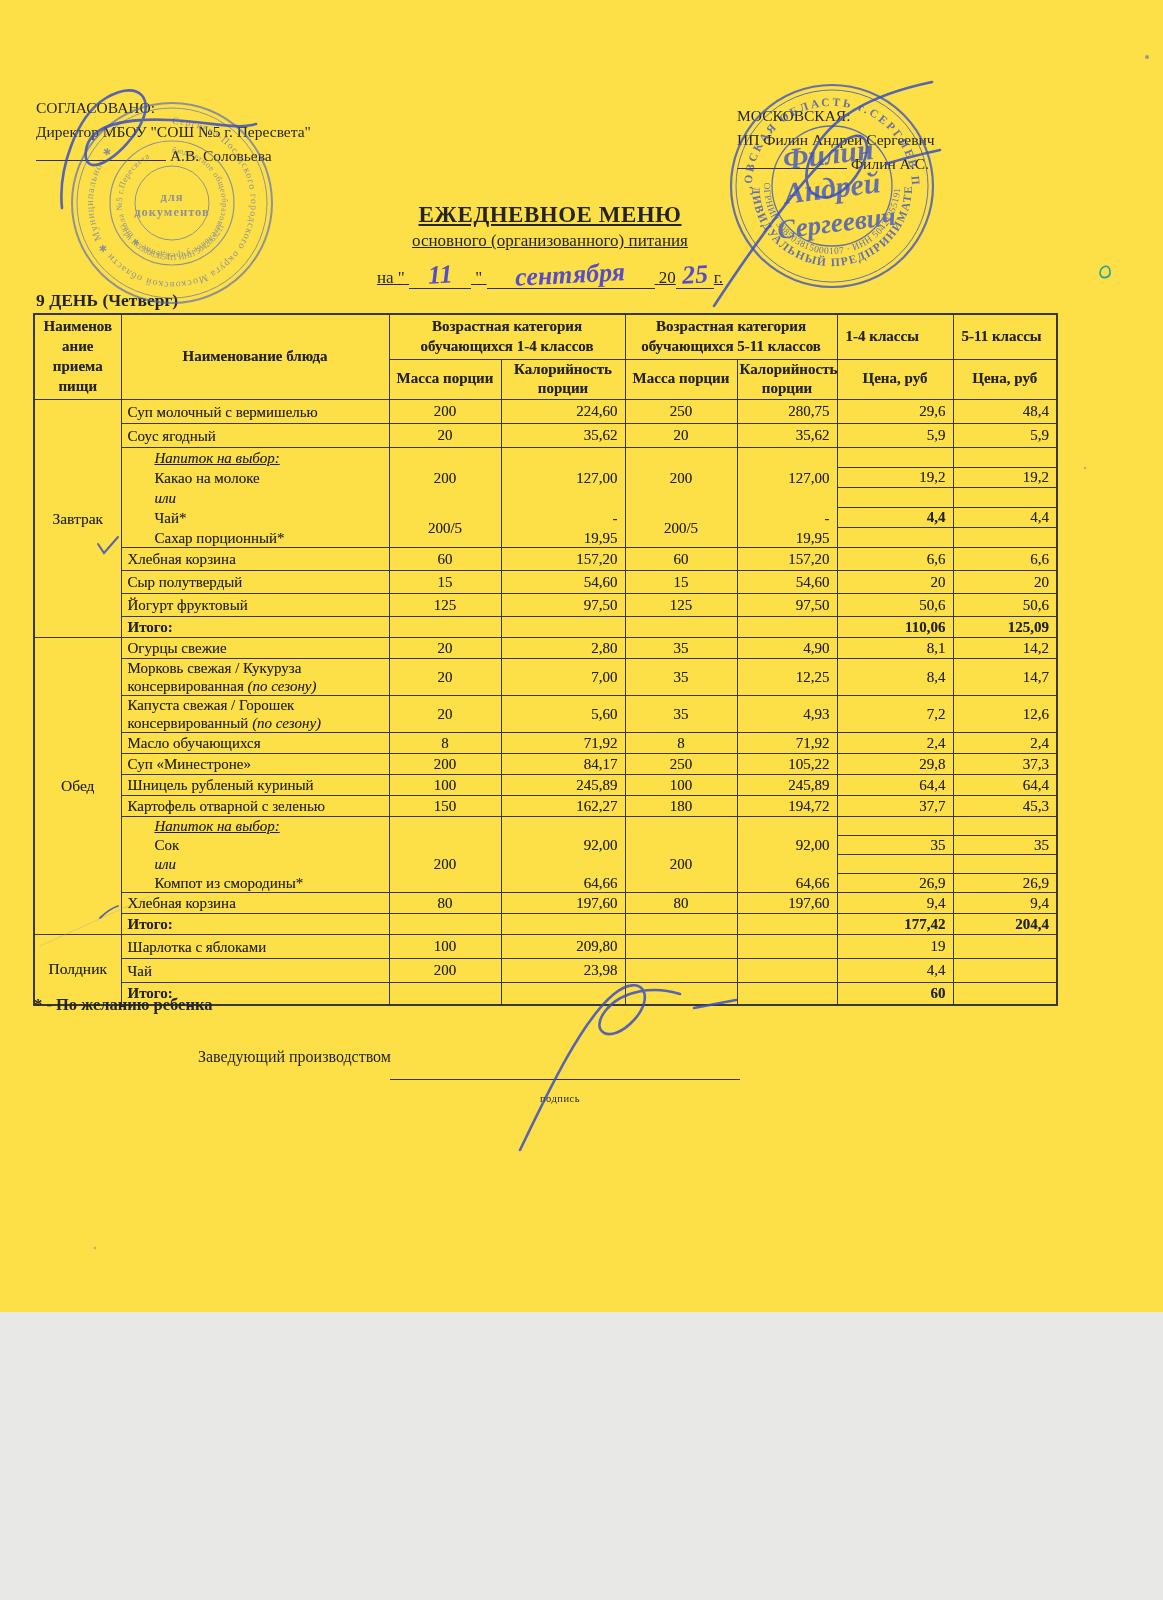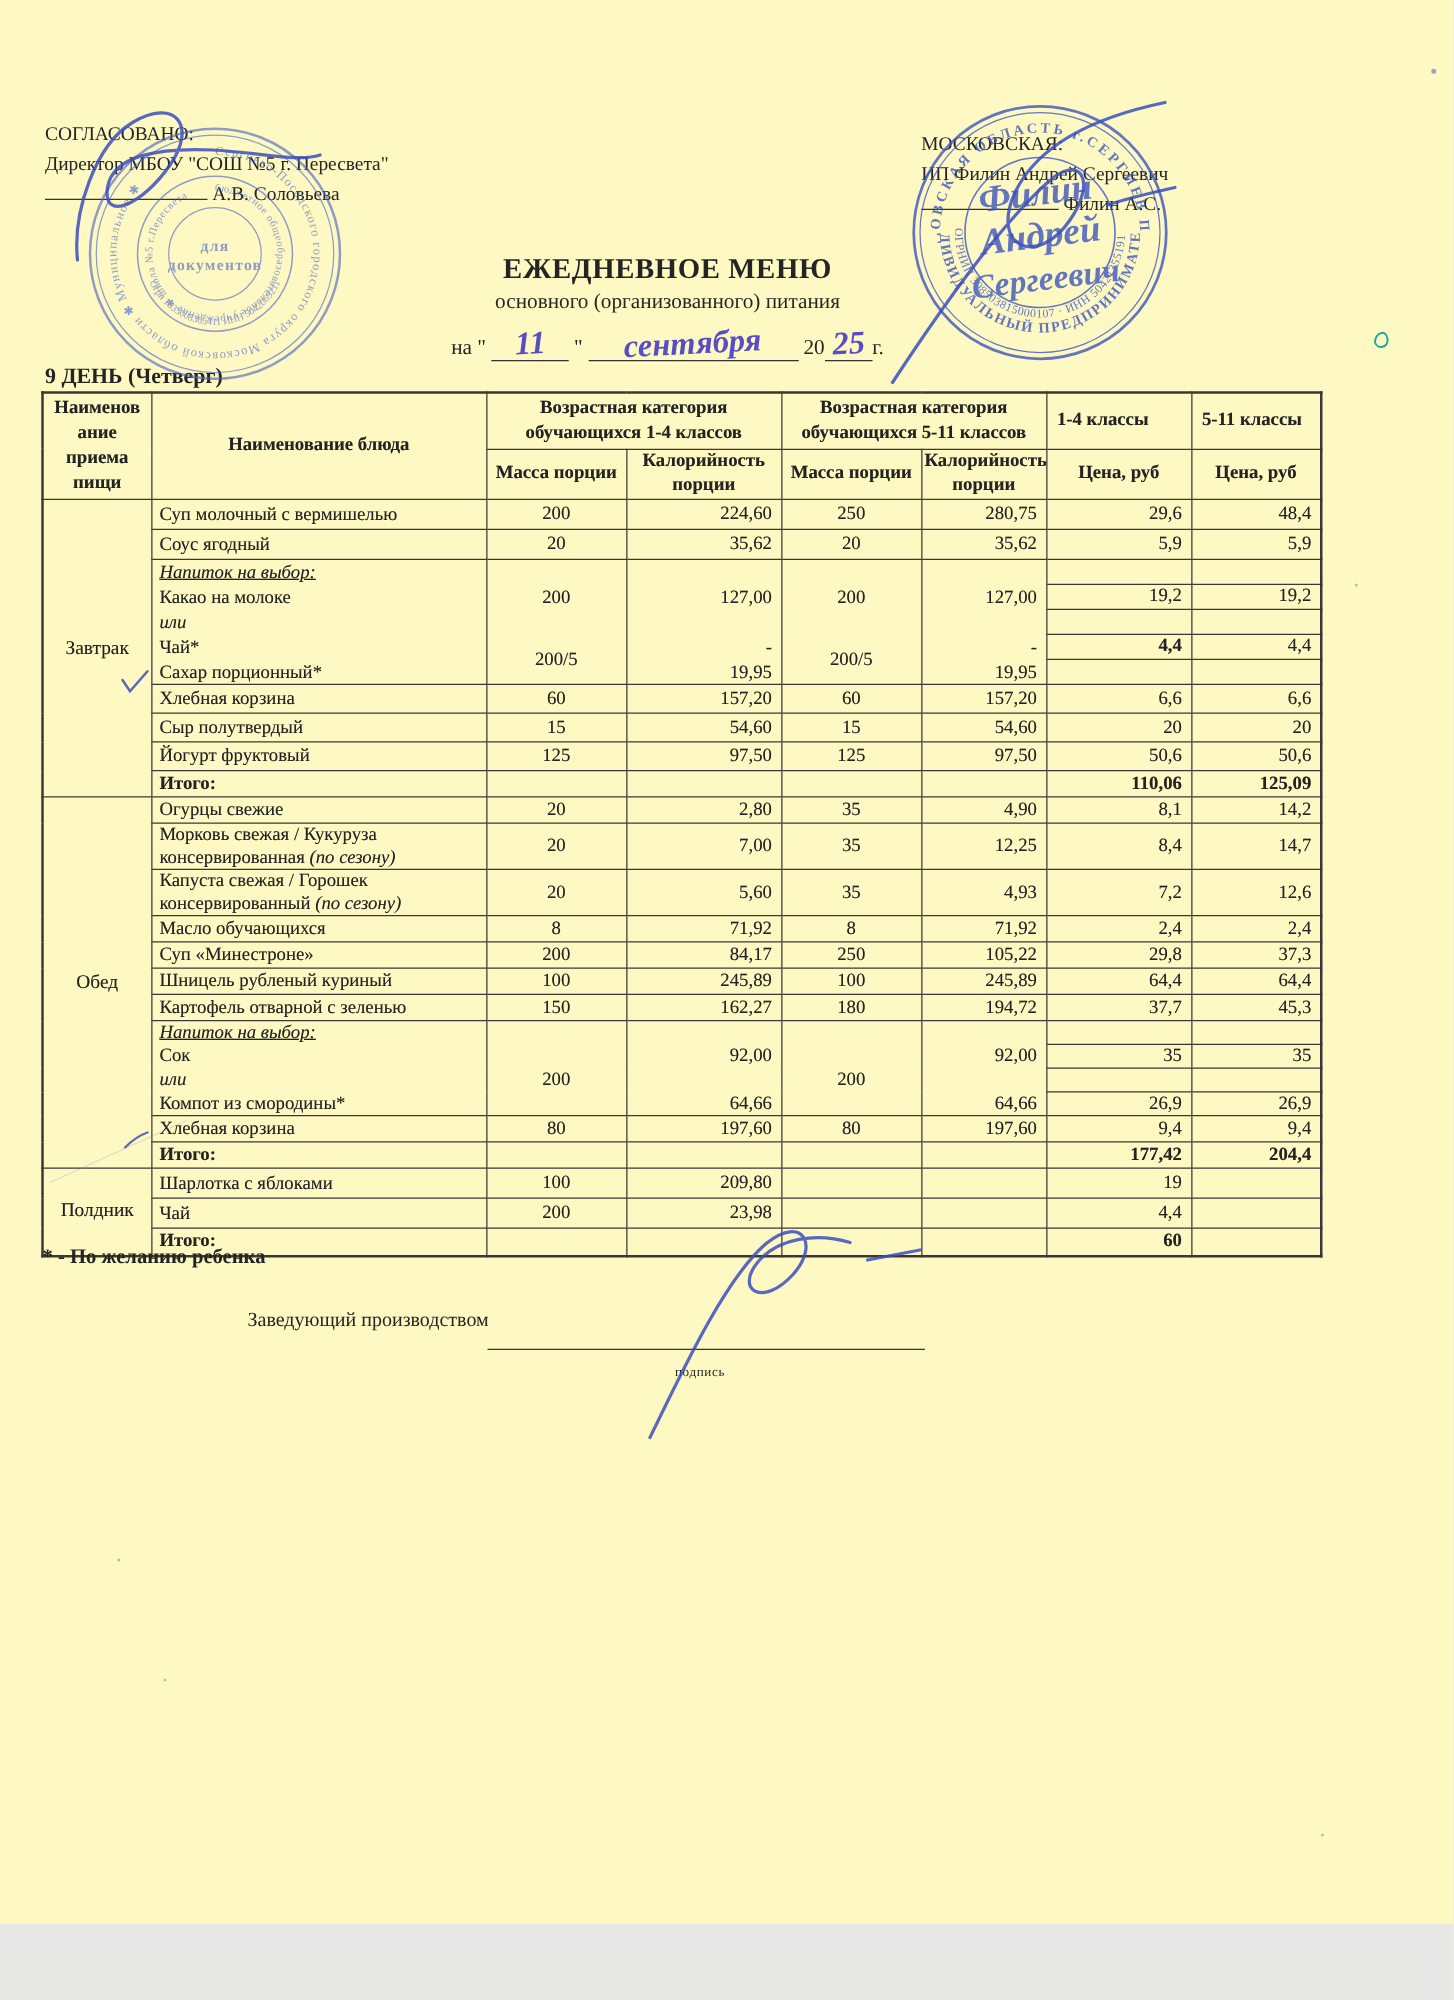--- a/index.html
+++ b/index.html
@@ -1,24 +1,24 @@
 <!DOCTYPE html>
 <html lang="ru"><head>
 <meta charset="utf-8">
 <style>
   html,body{margin:0;padding:0;background:#e8e8e6;}
-  .page{position:relative;width:1163px;height:1539px;background:#fef9c3;margin:0 auto;
+  .page{position:relative;width:1163px;height:1312px;background:#fde047;margin:0 auto;
         font-family:"Liberation Serif","DejaVu Serif",serif;color:#242424;overflow:hidden;}
   
   .hdr-block{position:absolute;font-size:15.5px;line-height:1.55;white-space:nowrap;}
   .agreed{left:36px;top:96px;}
   .approved{left:737px;top:104px;}
   .uline{display:inline-block;border-bottom:1.3px solid #333;height:14px;vertical-align:baseline;}
   .w130{width:130px;} .w110{width:110px;}
-  .doc-title{position:absolute;left:284px;top:202px;width:500px;text-align:center;}
+  .doc-title{position:absolute;left:300px;top:202px;width:500px;text-align:center;text-decoration:underline;}
   .doc-title .t1{font-size:23px;font-weight:bold;letter-spacing:.5px;}
   .doc-title .t2{font-size:17px;margin-top:3px;}
   .date-line{margin-top:14px;font-size:17px;white-space:nowrap;}
   .hw{display:inline-block;font-style:italic;font-weight:bold;color:#574ec5;font-size:26px;
       line-height:20px;transform:rotate(-3deg);}
   .du{display:inline-block;border-bottom:1.3px solid #333;text-align:center;vertical-align:baseline;}
   .day-title{position:absolute;left:36px;top:290px;font-size:17.5px;font-weight:bold;}
   
   table.menu{position:absolute;left:33px;top:313px;width:1023px;table-layout:fixed;
              border-collapse:collapse;border:2px solid #383838;}
@@ -27,21 +27,21 @@
   td.d{text-align:left;padding-left:6px;line-height:18px;}
   td.n{text-align:center;}
   td.r{text-align:right;padding-right:7px;}
   .b{font-weight:bold;}
   td.s{text-align:center;font-size:15.5px;}
   td.th{text-align:center;font-weight:bold;line-height:1.32;font-size:15px;}
   td.thp{white-space:pre-line;}
   td.thl{text-align:left;padding-left:8px;}
   td.rel{position:relative;}
   .cl{position:absolute;left:0;right:0;white-space:nowrap;}
-  td.dL .cl{text-align:left;padding-left:6px;}
+  td.dL .cl{text-align:left;padding-left:6px;margin-left:27px;}
   td.nL .cl{text-align:center;}
   td.rL .cl{text-align:right;padding-right:7px;}
   .chead{font-style:italic;text-decoration:underline;}
   .it{font-style:italic;}
   tr.hh1{height:45px;} tr.hh2{height:38px;} tr.r24{height:24px;} tr.r23{height:23px;} tr.r22{height:22px;}
   tr.r21{height:21px;} tr.r20{height:20px;} tr.r19{height:19px;} tr.r36{height:36px;}
   
   .star-note{position:absolute;left:34px;top:995px;font-size:16.5px;font-weight:bold;}
   .manager-label{position:absolute;left:198px;top:1048px;font-size:16px;}
   .manager-line{position:absolute;left:390px;top:1079px;width:350px;border-top:1.3px solid #333;}

